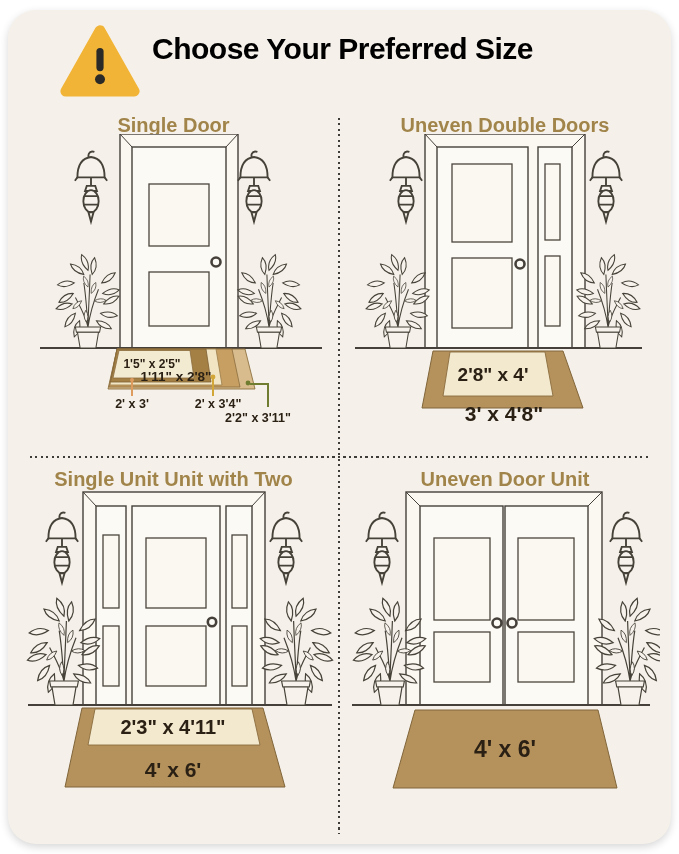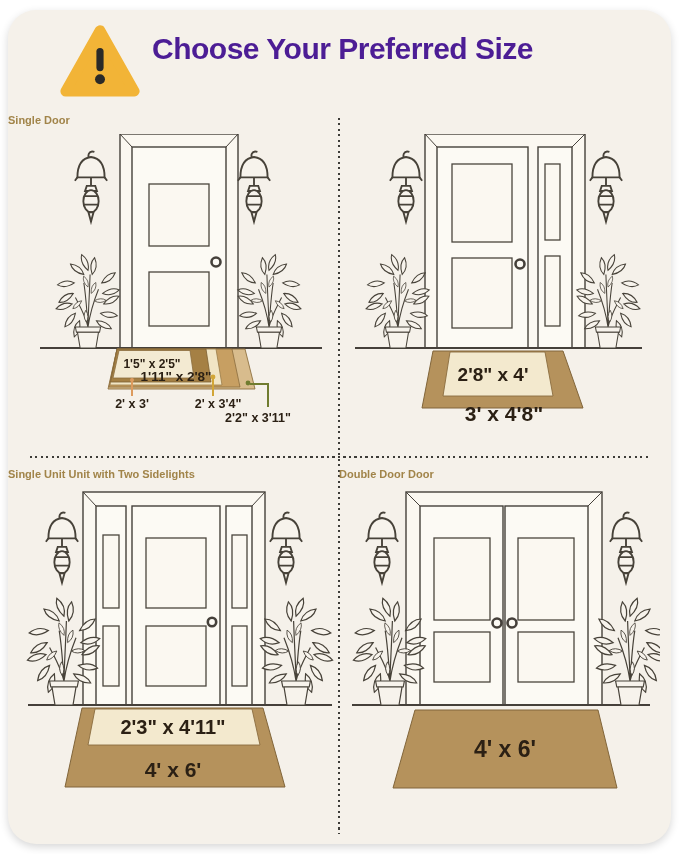--- a/index.html
+++ b/index.html
@@ -1,30 +1,30 @@
 <!DOCTYPE html>
 <html><head>
 <meta charset="utf-8">
 <style>
   html,body{margin:0;padding:0;background:#ffffff;width:679px;height:854px;overflow:hidden;
     font-family:"Liberation Sans",sans-serif;}
   #card{position:absolute;left:8px;top:10px;width:663px;height:834px;background:#f5f1ea;
     border-radius:28px;box-shadow:0 3px 9px rgba(0,0,0,.16);overflow:hidden;}
   
   #warn{position:absolute;left:52px;top:14px;width:80px;height:80px;}
-  #title{position:absolute;left:144px;top:18px;color:#4c1d95;font-weight:bold;
+  #title{position:absolute;left:144px;top:18px;color:#000000;font-weight:bold;
     font-size:30px;line-height:41px;letter-spacing:-0.5px;}
   
   .vdiv{position:absolute;left:330px;top:108px;width:2px;height:716px;
     background-image:repeating-linear-gradient(to bottom,#3d3c38 0 2px,transparent 2px 5.5px);}
   .hdiv{position:absolute;left:22px;top:446px;width:619px;height:2px;
     background-image:repeating-linear-gradient(to right,#3d3c38 0 2px,transparent 2px 5.5px);}
   
   .quad{position:absolute;}
-  .quad h3{margin:0;color:#a18449;font-size:11px;font-weight:bold;}
+  .quad h3{margin:0;text-align:center;color:#a18449;font-size:20px;font-weight:bold;}
   .quad svg{position:absolute;}
   
   .ln{stroke:#45403a;fill:none;}
   .frame{fill:#fbf8f1;stroke:#45403a;stroke-width:1.4;}
   .slab{fill:#fcfaf4;stroke:#45403a;stroke-width:1.4;}
   .panel{fill:#fbf8f1;stroke:#4a453d;stroke-width:1.3;}
   .knob{fill:#fcfaf4;stroke:#45403a;stroke-width:2.6;}
   .floor{stroke:#45403a;stroke-width:2.2;}
   .mat-label{font-weight:bold;fill:#2b2014;font-family:"Liberation Sans",sans-serif;}
 </style>
@@ -116,20 +116,21 @@
         <line x1="193" y1="244" x2="193" y2="262" stroke="#d2a637" stroke-width="2"></line>
         <text class="mat-label" x="198" y="274" font-size="12.5" text-anchor="middle">2' x 3'4"</text>
         <circle cx="228" cy="249" r="2.4" fill="#707c2f"></circle>
         <path d="M230,250 L248,250 L248,273" stroke="#707c2f" stroke-width="2" fill="none"></path>
         <text class="mat-label" x="238" y="288" font-size="12.5" text-anchor="middle">2'2" x 3'11"</text>
       </g>
     </svg>
   </div>
 
   <div class="quad" style="left:331px;top:104px;width:332px;height:342px">
+    <h3>Uneven Double Doors</h3>
     <svg style="left:1px;top:20px" width="320" height="300" viewBox="0 0 320 300">
       <g>
         <rect class="frame" x="85" y="0" width="160" height="214"></rect>
         <line class="ln" x1="85" y1="0" x2="97" y2="13"></line>
         <line class="ln" x1="245" y1="0" x2="232" y2="13"></line>
         <rect class="slab" x="97" y="13" width="91" height="201"></rect>
         <rect class="panel" x="112" y="30" width="60" height="78"></rect>
         <rect class="panel" x="112" y="124" width="60" height="70"></rect>
         <circle class="knob" cx="180" cy="130" r="4.5"></circle>
         <rect class="slab" x="198" y="13" width="34" height="201"></rect>
@@ -176,21 +177,21 @@
       <g>
         <polygon points="62,218 243,218 265,297 45,297" fill="#b5925c" stroke="#81653a" stroke-width="1"></polygon>
         <polygon points="75,219 232,219 240,255 68,255" fill="#f3e9ce" stroke="#8a6c3e" stroke-width="0.9"></polygon>
         <text class="mat-label" x="153" y="244" font-size="20" text-anchor="middle">2'3" x 4'11"</text>
         <text class="mat-label" x="153" y="287" font-size="21" text-anchor="middle" fill="#221a10">4' x 6'</text>
       </g>
     </svg>
   </div>
 
   <div class="quad" style="left:331px;top:458px;width:332px;height:376px">
-    <h3>Double Door Door</h3>
+    <h3>Uneven Door Unit</h3>
     <svg style="left:1px;top:22px" width="320" height="302" viewBox="0 0 320 302">
       <g>
         <rect class="frame" x="66" y="2" width="196" height="213"></rect>
         <line class="ln" x1="66" y1="2" x2="80" y2="16"></line>
         <line class="ln" x1="262" y1="2" x2="248" y2="16"></line>
         <rect class="slab" x="80" y="16" width="83" height="199"></rect>
         <rect class="panel" x="94" y="48" width="56" height="82"></rect>
         <rect class="panel" x="94" y="142" width="56" height="50"></rect>
         <rect class="slab" x="165" y="16" width="83" height="199"></rect>
         <rect class="panel" x="178" y="48" width="56" height="82"></rect>

